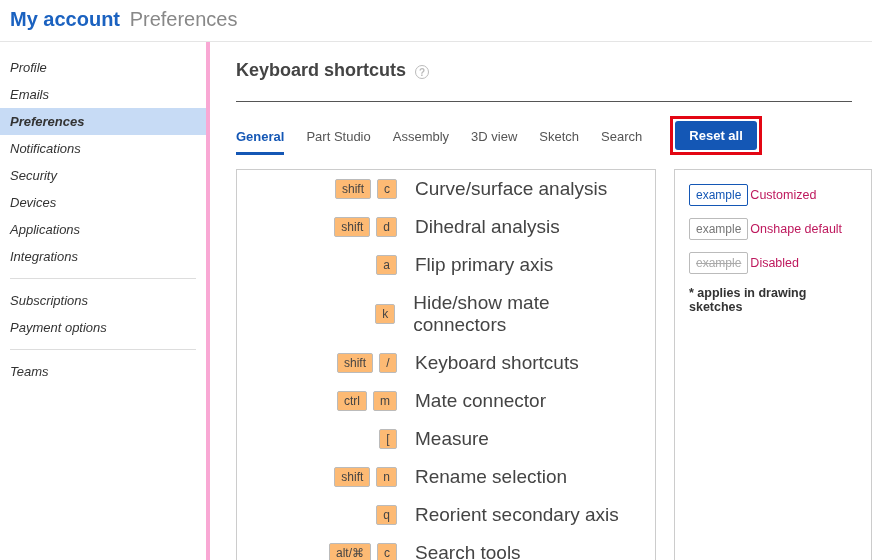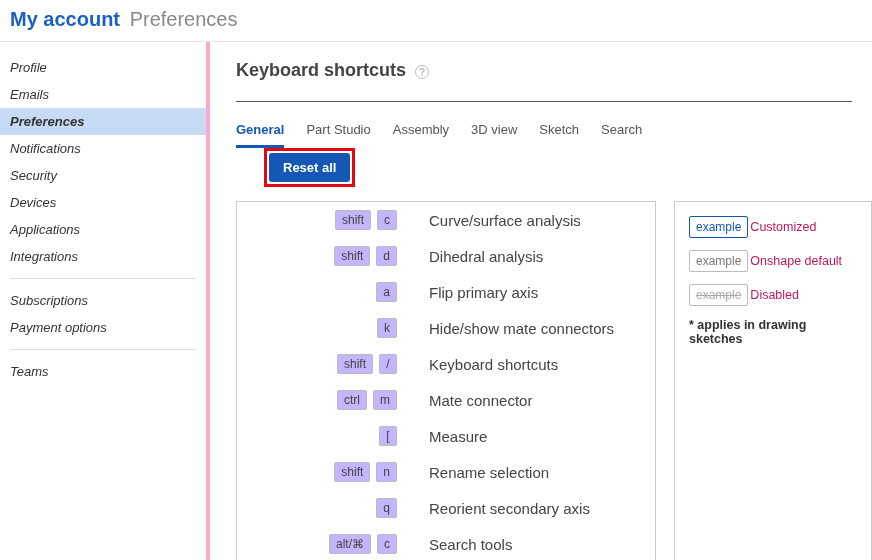--- a/index.html
+++ b/index.html
@@ -8,35 +8,35 @@
     .header .main { font-size: 20px; font-weight: 700; color: #1b62c0; }
     .header .sub { font-size: 20px; color: #888; margin-left: 6px; }
     .layout { display: flex; height: calc(100% - 42px); }
     .sidebar { width: 210px; border-right: 4px solid #f9a8d4; padding-top: 12px; font-style: italic; }
     .sidebar .item { padding: 6px 10px; color: #333; cursor: pointer; font-size: 13px; }
     .sidebar .item.active { background: #c7dbf5; font-weight: 600; }
     .sidebar .sep { border-top: 1px solid #ddd; margin: 8px 10px; }
     .content { flex: 1; padding: 18px 0 0 26px; position: relative; }
     .section-title { font-size: 18px; font-weight: 600; color: #444; border-bottom: 1px solid #555; padding-bottom: 20px; margin-right: 20px; }
     .section-title .help { display: inline-block; width: 14px; height: 14px; border: 1px solid #bbb; border-radius: 50%; font-size: 10px; color: #bbb; text-align: center; line-height: 13px; margin-left: 4px; }
-    .tabs-row { display: flex; align-items: flex-start; margin-top: 14px; margin-right: 14px; flex-direction: column; }
+    .tabs-row { display: flex; align-items: flex-end; margin-top: 14px; margin-right: 14px; }
     .tabs { display: flex; gap: 22px; }
     .tab { color: #555; padding: 6px 0 8px; cursor: pointer; font-size: 13px; }
     .tab.active { color: #1457b5; font-weight: 700; border-bottom: 3px solid #1457b5; }
     .reset-wrap { margin-left: 28px; border: 3px solid #e30613; padding: 2px; }
     .reset-btn { background: #1457b5; color: #fff; border: none; padding: 7px 14px; font-size: 13px; font-weight: 600; border-radius: 3px; cursor: pointer; }
     .body-row { display: flex; margin-top: 14px; gap: 18px; }
     .shortcut-panel { width: 420px; height: 398px; border: 1px solid #ccc; overflow-y: scroll; position: relative; }
     .shortcut-panel::-webkit-scrollbar { width: 14px; }
     .shortcut-panel::-webkit-scrollbar-track { background: #f0f0f0; }
     .shortcut-panel::-webkit-scrollbar-thumb { background: #c7c7c7; border-radius: 2px; }
     .sc-row { display: flex; align-items: center; padding: 8px 10px; }
     .keys { width: 150px; display: flex; justify-content: flex-end; gap: 6px; }
-    .key { border: 1px solid #bbb; padding: 2px 6px; font-size: 12px; color: #444; border-radius: 2px; background: #c4b5fd; min-width: 18px; text-align: center; }
-    .desc { margin-left: 32px; color: #444; font-size: 15px; }
+    .key { border: 1px solid #bbb; padding: 2px 6px; font-size: 12px; color: #444; border-radius: 2px; background: #fdba74; min-width: 18px; text-align: center; }
+    .desc { margin-left: 18px; color: #444; font-size: 19px; }
     .legend { border: 1px solid #ccc; padding: 14px 18px 14px 14px; width: 198px; font-size: 12.5px; }
     .lg-row { display: flex; align-items: center; gap: 2px; margin-bottom: 12px; }
     .lg-row:last-child { margin-bottom: 0; }
     .lg-key { border: 1px solid #bbb; padding: 3px 6px; font-size: 12px; color: #777; border-radius: 2px; }
     .lg-key.cust { border-color: #1457b5; color: #1457b5; }
     .lg-key.dis { color: #aaa; text-decoration: line-through; }
     .lg-label { font-weight: 400; color: #be185d; }
     .lg-note { color: #333; font-weight: 600; }
   </style>
 </head>

